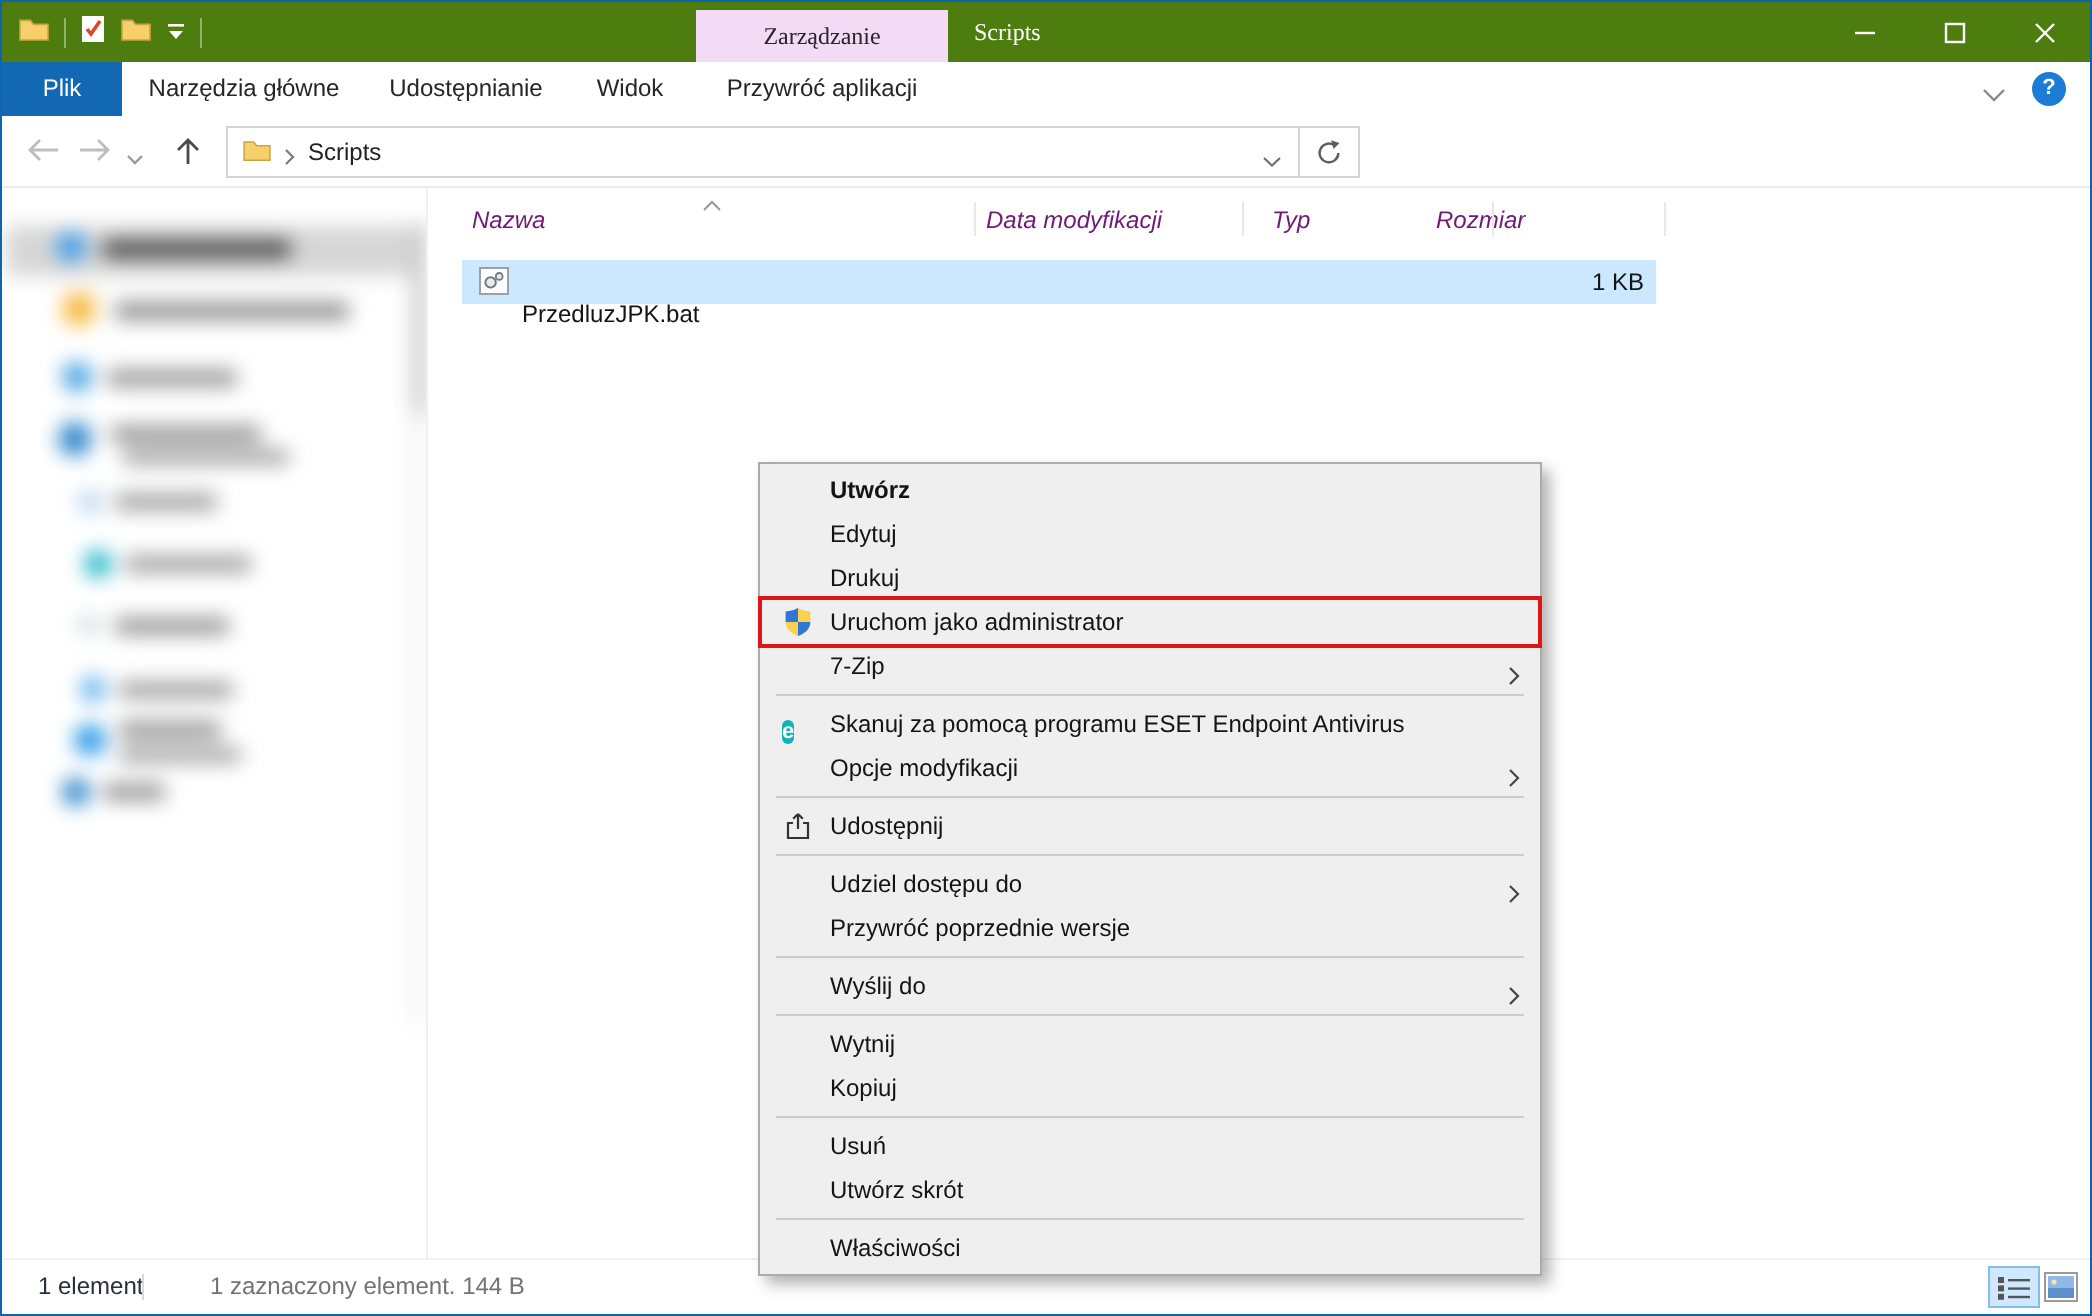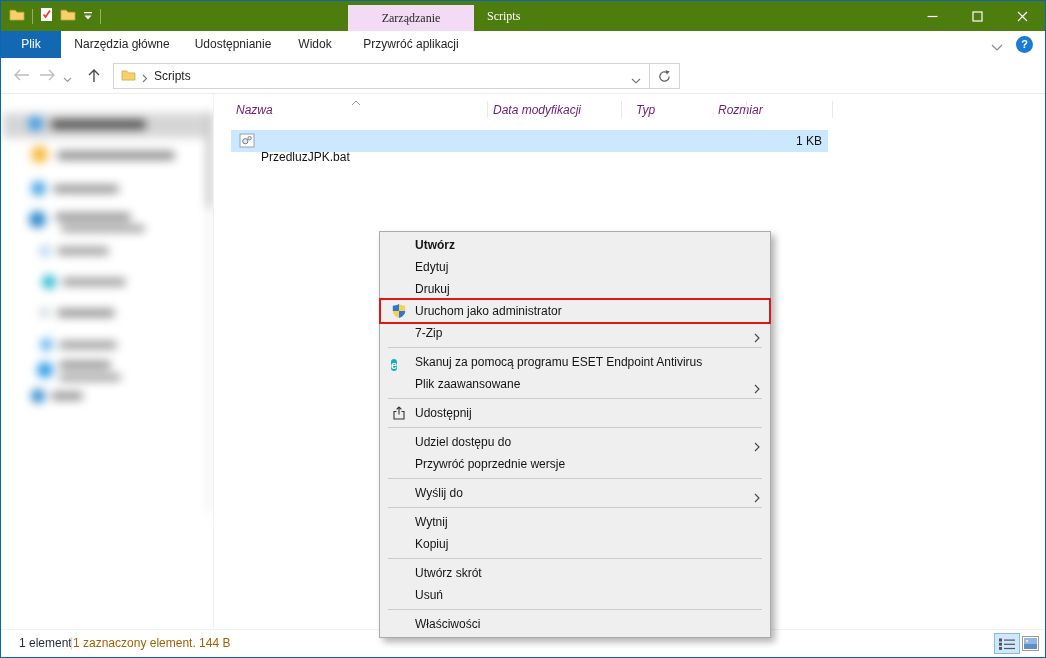--- a/index.html
+++ b/index.html
@@ -67,21 +67,21 @@
   .menu-icon { position:absolute; left:11px; top:3px; width:16px; height:16px; }
   .eset-badge { width:15px; height:15px; border-radius:4px; background:#12b2ba; color:#fff; font-weight:bold; font-size:11px; text-align:center; line-height:15px; }
   .menu-arrow { position:absolute; right:10px; top:6px; }
   .menu-sep { height:1px; background:#cbcbcb; margin:3px 8px; }
   .red-outline::after { content:""; position:absolute; left:-1px; right:-1px; top:-2px; bottom:-2px; border:2px solid #e01616; pointer-events:none; }
 
   
   .statusbar { position:absolute; left:0; right:0; bottom:0; height:28px; background:#fff; border-top:1px solid #f2f2f2; }
   .status-count { position:absolute; left:18px; top:0; line-height:26px; color:#26303c; }
   .status-div { position:absolute; left:70px; top:7px; width:1px; height:13px; background:#d9d9d9; }
-  .status-sel { position:absolute; left:72px; top:0; line-height:26px; color:#a16207; }
+  .status-sel { position:absolute; left:104px; top:0; line-height:26px; color:#737373; }
   .view-btn { position:absolute; display:flex; align-items:center; justify-content:center; }
   .view-details { right:25px; top:3px; width:26px; height:21px; background:#cfe8ff; border:1px solid #84bdea; }
   .view-thumbs { right:6px; top:5px; width:17px; height:17px; }
 </style>
 </head>
 <body>
 
 <div class="window">
 
   <div class="titlebar">
@@ -245,21 +245,21 @@
         <span class="menu-arrow"><svg width="6" height="10" viewBox="0 0 6 10">
               <polyline points="1,1 5,5 1,9" fill="none" stroke="#444" stroke-width="1.1"></polyline>
             </svg></span>
       </div>
       <div class="menu-sep"></div>
       <div class="menu-item">
         <span class="menu-icon"><span class="eset-badge">e</span></span>
         <span>Skanuj za pomocą programu ESET Endpoint Antivirus</span>
       </div>
       <div class="menu-item">
-        <span>Plik zaawansowane</span>
+        <span>Opcje modyfikacji</span>
         <span class="menu-arrow"><svg width="6" height="10" viewBox="0 0 6 10">
               <polyline points="1,1 5,5 1,9" fill="none" stroke="#444" stroke-width="1.1"></polyline>
             </svg></span>
       </div>
       <div class="menu-sep"></div>
       <div class="menu-item">
         <span class="menu-icon"><svg width="16" height="16" viewBox="0 0 16 16">
               <path d="M5.5 6.5 H3 V14 H13 V6.5 H10.5" fill="none" stroke="#333" stroke-width="1.1"></path>
               <path d="M8 9.5 V2 M8 2 L5.6 4.4 M8 2 L10.4 4.4" fill="none" stroke="#333" stroke-width="1.1"></path>
             </svg></span>
@@ -277,22 +277,22 @@
       <div class="menu-item">
         <span>Wyślij do</span>
         <span class="menu-arrow"><svg width="6" height="10" viewBox="0 0 6 10">
               <polyline points="1,1 5,5 1,9" fill="none" stroke="#444" stroke-width="1.1"></polyline>
             </svg></span>
       </div>
       <div class="menu-sep"></div>
       <div class="menu-item">Wytnij</div>
       <div class="menu-item">Kopiuj</div>
       <div class="menu-sep"></div>
+      <div class="menu-item">Usuń</div>
       <div class="menu-item">Utwórz skrót</div>
-      <div class="menu-item">Usuń</div>
       <div class="menu-sep"></div>
       <div class="menu-item">Właściwości</div>
     </div>
   </div>
 
   <div class="statusbar">
     <span class="status-count">1 element</span>
     <span class="status-div"></span>
     <span class="status-sel">1 zaznaczony element. 144 B</span>
     <div class="view-btn view-details">

